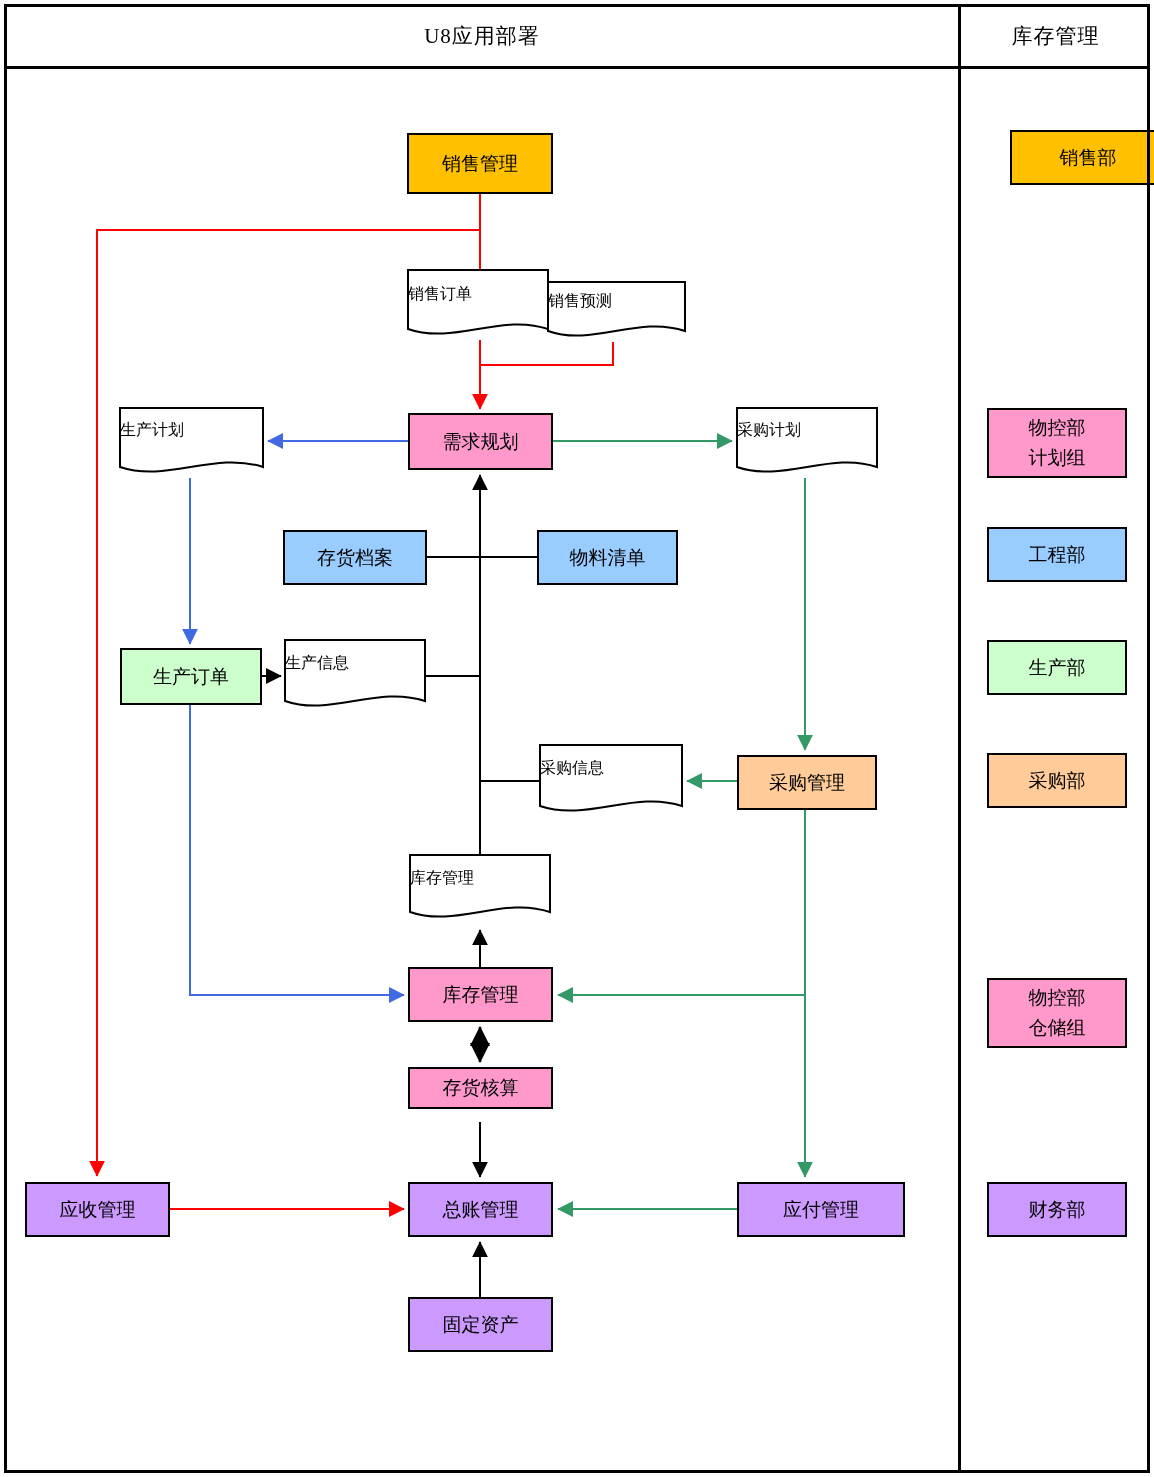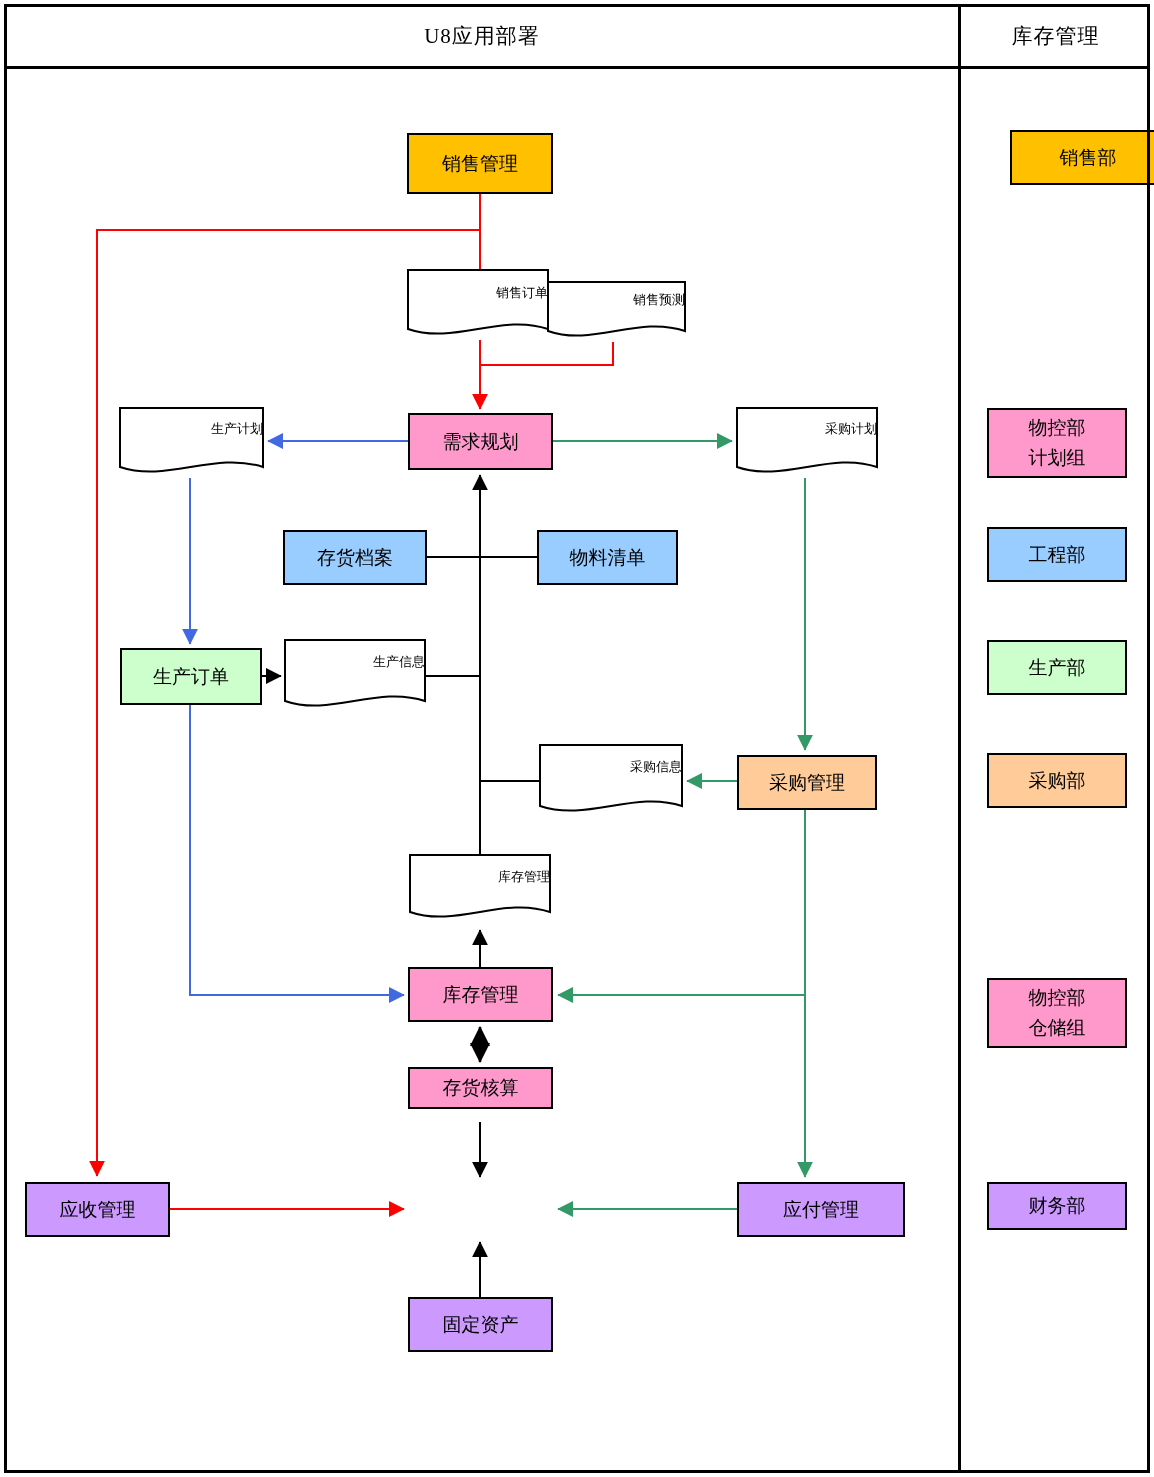--- a/index.html
+++ b/index.html
@@ -8,21 +8,21 @@
   .page { position:relative; width:1154px; height:1477px; background:#fff; overflow:hidden; }
   .frame { position:absolute; left:4px; top:4px; right:4px; bottom:4px; border:3px solid #000; }
   .hline, .vline { position:absolute; background:#000; }
   .layer { position:absolute; left:0; top:0; }
   .title { position:absolute; font-size:21px; text-align:center; letter-spacing:1px; }
   .node {
     position:absolute; border:2px solid #000;
     display:flex; align-items:center; justify-content:center;
     font-size:19px; text-align:center; white-space:pre-line; line-height:30px;
   }
-  .doclabel { position:absolute; font-size:13px; text-align:right; }
+  .doclabel { position:absolute; font-size:16px; text-align:left; }
 </style>
 </head>
 <body>
 
 <div class="page">
 
   <svg class="layer" width="1154" height="1477" viewBox="0 0 1154 1477">
     <defs>
       <marker id="ar" viewBox="0 0 10 10" refX="9.5" refY="5" markerWidth="8" markerHeight="8" orient="auto">
         <path d="M0,0 L10,5 L0,10 Z" style="fill: rgb(255, 0, 0);"></path>
@@ -86,32 +86,33 @@
 
   <div class="node" style="left: 407px; top: 133px; width: 146px; height: 61px; background-color: rgb(255, 192, 0);"><span>销售管理</span></div>
   <div class="node" style="left: 408px; top: 413px; width: 145px; height: 57px; background-color: rgb(255, 153, 204);"><span>需求规划</span></div>
   <div class="node" style="left: 283px; top: 530px; width: 144px; height: 55px; background-color: rgb(153, 204, 255);"><span>存货档案</span></div>
   <div class="node" style="left: 537px; top: 530px; width: 141px; height: 55px; background-color: rgb(153, 204, 255);"><span>物料清单</span></div>
   <div class="node" style="left: 120px; top: 648px; width: 142px; height: 57px; background-color: rgb(204, 255, 204);"><span>生产订单</span></div>
   <div class="node" style="left: 737px; top: 755px; width: 140px; height: 55px; background-color: rgb(255, 204, 153);"><span>采购管理</span></div>
   <div class="node" style="left: 408px; top: 967px; width: 145px; height: 55px; background-color: rgb(255, 153, 204);"><span>库存管理</span></div>
   <div class="node" style="left: 408px; top: 1067px; width: 145px; height: 42px; background-color: rgb(255, 153, 204);"><span>存货核算</span></div>
   <div class="node" style="left: 25px; top: 1182px; width: 145px; height: 55px; background-color: rgb(204, 153, 255);"><span>应收管理</span></div>
+  <div class="node" style="left: 408px; top: 1182px; width: 145px; height: 55px; background-color: rgb(204, 153, 255);"><span>总账管理</span></div>
   <div class="node" style="left: 737px; top: 1182px; width: 168px; height: 55px; background-color: rgb(204, 153, 255);"><span>应付管理</span></div>
   <div class="node" style="left: 408px; top: 1297px; width: 145px; height: 55px; background-color: rgb(204, 153, 255);"><span>固定资产</span></div>
 
   <div class="node" style="left: 1010px; top: 130px; width: 156px; height: 55px; background-color: rgb(255, 192, 0);"><span>销售部</span></div>
   <div class="node" style="left: 987px; top: 408px; width: 140px; height: 70px; background-color: rgb(255, 153, 204);"><span>物控部
 计划组</span></div>
   <div class="node" style="left: 987px; top: 527px; width: 140px; height: 55px; background-color: rgb(153, 204, 255);"><span>工程部</span></div>
   <div class="node" style="left: 987px; top: 640px; width: 140px; height: 55px; background-color: rgb(204, 255, 204);"><span>生产部</span></div>
   <div class="node" style="left: 987px; top: 753px; width: 140px; height: 55px; background-color: rgb(255, 204, 153);"><span>采购部</span></div>
   <div class="node" style="left: 987px; top: 978px; width: 140px; height: 70px; background-color: rgb(255, 153, 204);"><span>物控部
 仓储组</span></div>
-  <div class="node" style="left: 987px; top: 1182px; width: 140px; height: 48px; background-color: rgb(204, 153, 255);"><span>财务部</span></div>
+  <div class="node" style="left: 987px; top: 1182px; width: 140px; height: 55px; background-color: rgb(204, 153, 255);"><span>财务部</span></div>
 
   <div class="frame"></div>
   <div class="hline" style="left:4px;top:66px;width:1146px;height:3px"></div>
   <div class="vline" style="left:958px;top:4px;width:3px;height:1469px"></div>
   <div class="title" style="left:4px;top:22px;width:956px">U8应用部署</div>
   <div class="title" style="left:961px;top:22px;width:189px">库存管理</div>
 
 </div>
 
 </body></html>

